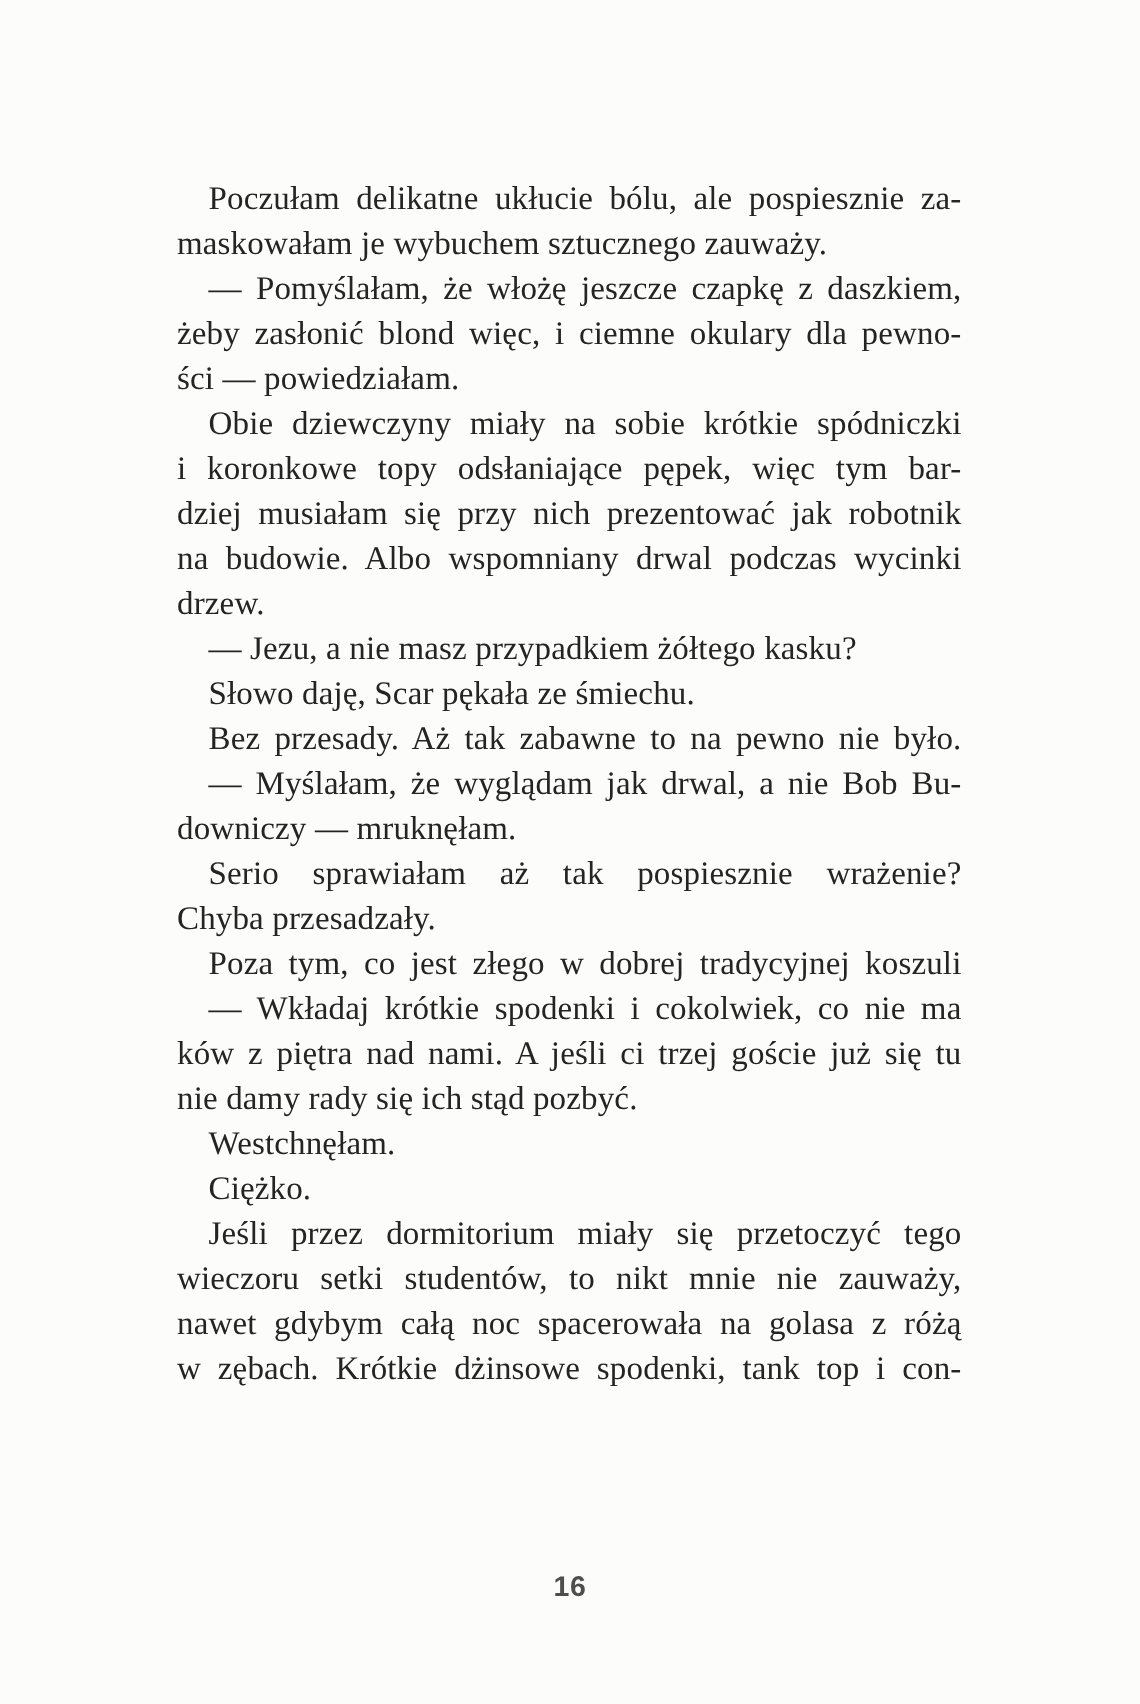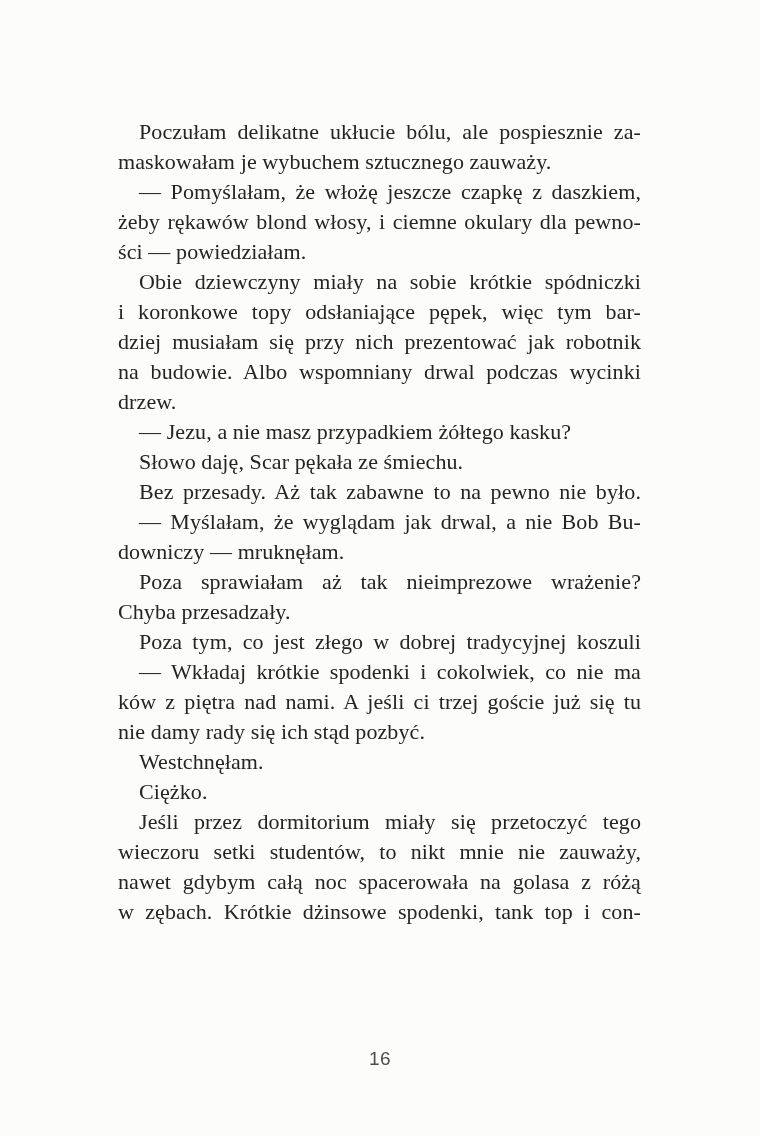--- a/index.html
+++ b/index.html
@@ -42,46 +42,46 @@
     padding-left: 21px;
   }
   .page-number {
     position: absolute;
     top: 1048px;
     left: 0;
     width: 760px;
     text-align: center;
     font-family: "Liberation Sans", sans-serif;
     font-size: 19px;
-    font-weight: 400;
+    font-weight: 700;
     color: #4e4e4e;
     letter-spacing: 0.5px;
   }
 </style>
 </head>
 <body>
 
 <div class="page">
   <div class="text-block">
       <div class="line indent j">Poczułam delikatne ukłucie bólu, ale pospiesznie za-</div>
       <div class="line">maskowałam je wybuchem sztucznego zauważy.</div>
       <div class="line indent j">— Pomyślałam, że włożę jeszcze czapkę z daszkiem,</div>
-      <div class="line j">żeby rękawów blond włosy, i ciemne okulary dla pewno-</div>
+      <div class="line j">żeby zasłonić blond więc, i ciemne okulary dla pewno-</div>
       <div class="line">ści — powiedziałam.</div>
       <div class="line indent j">Obie dziewczyny miały na sobie krótkie spódniczki</div>
       <div class="line j">i koronkowe topy odsłaniające pępek, więc tym bar-</div>
       <div class="line j">dziej musiałam się przy nich prezentować jak robotnik</div>
       <div class="line j">na budowie. Albo wspomniany drwal podczas wycinki</div>
       <div class="line">drzew.</div>
       <div class="line indent">— Jezu, a nie masz przypadkiem żółtego kasku?</div>
       <div class="line indent">Słowo daję, Scar pękała ze śmiechu.</div>
       <div class="line indent j">Bez przesady. Aż tak zabawne to na pewno nie było.</div>
       <div class="line indent j">— Myślałam, że wyglądam jak drwal, a nie Bob Bu-</div>
       <div class="line">downiczy — mruknęłam.</div>
-      <div class="line indent j">Poza sprawiałam aż tak nieimprezowe wrażenie?</div>
+      <div class="line indent j">Serio sprawiałam aż tak pospiesznie wrażenie?</div>
       <div class="line">Chyba przesadzały.</div>
       <div class="line indent j">Poza tym, co jest złego w dobrej tradycyjnej koszuli</div>
       <div class="line indent j">— Wkładaj krótkie spodenki i cokolwiek, co nie ma</div>
       <div class="line j">ków z piętra nad nami. A jeśli ci trzej goście już się tu</div>
       <div class="line">nie damy rady się ich stąd pozbyć.</div>
       <div class="line indent">Westchnęłam.</div>
       <div class="line indent">Ciężko.</div>
       <div class="line indent j">Jeśli przez dormitorium miały się przetoczyć tego</div>
       <div class="line j">wieczoru setki studentów, to nikt mnie nie zauważy,</div>
       <div class="line j">nawet gdybym całą noc spacerowała na golasa z różą</div>

